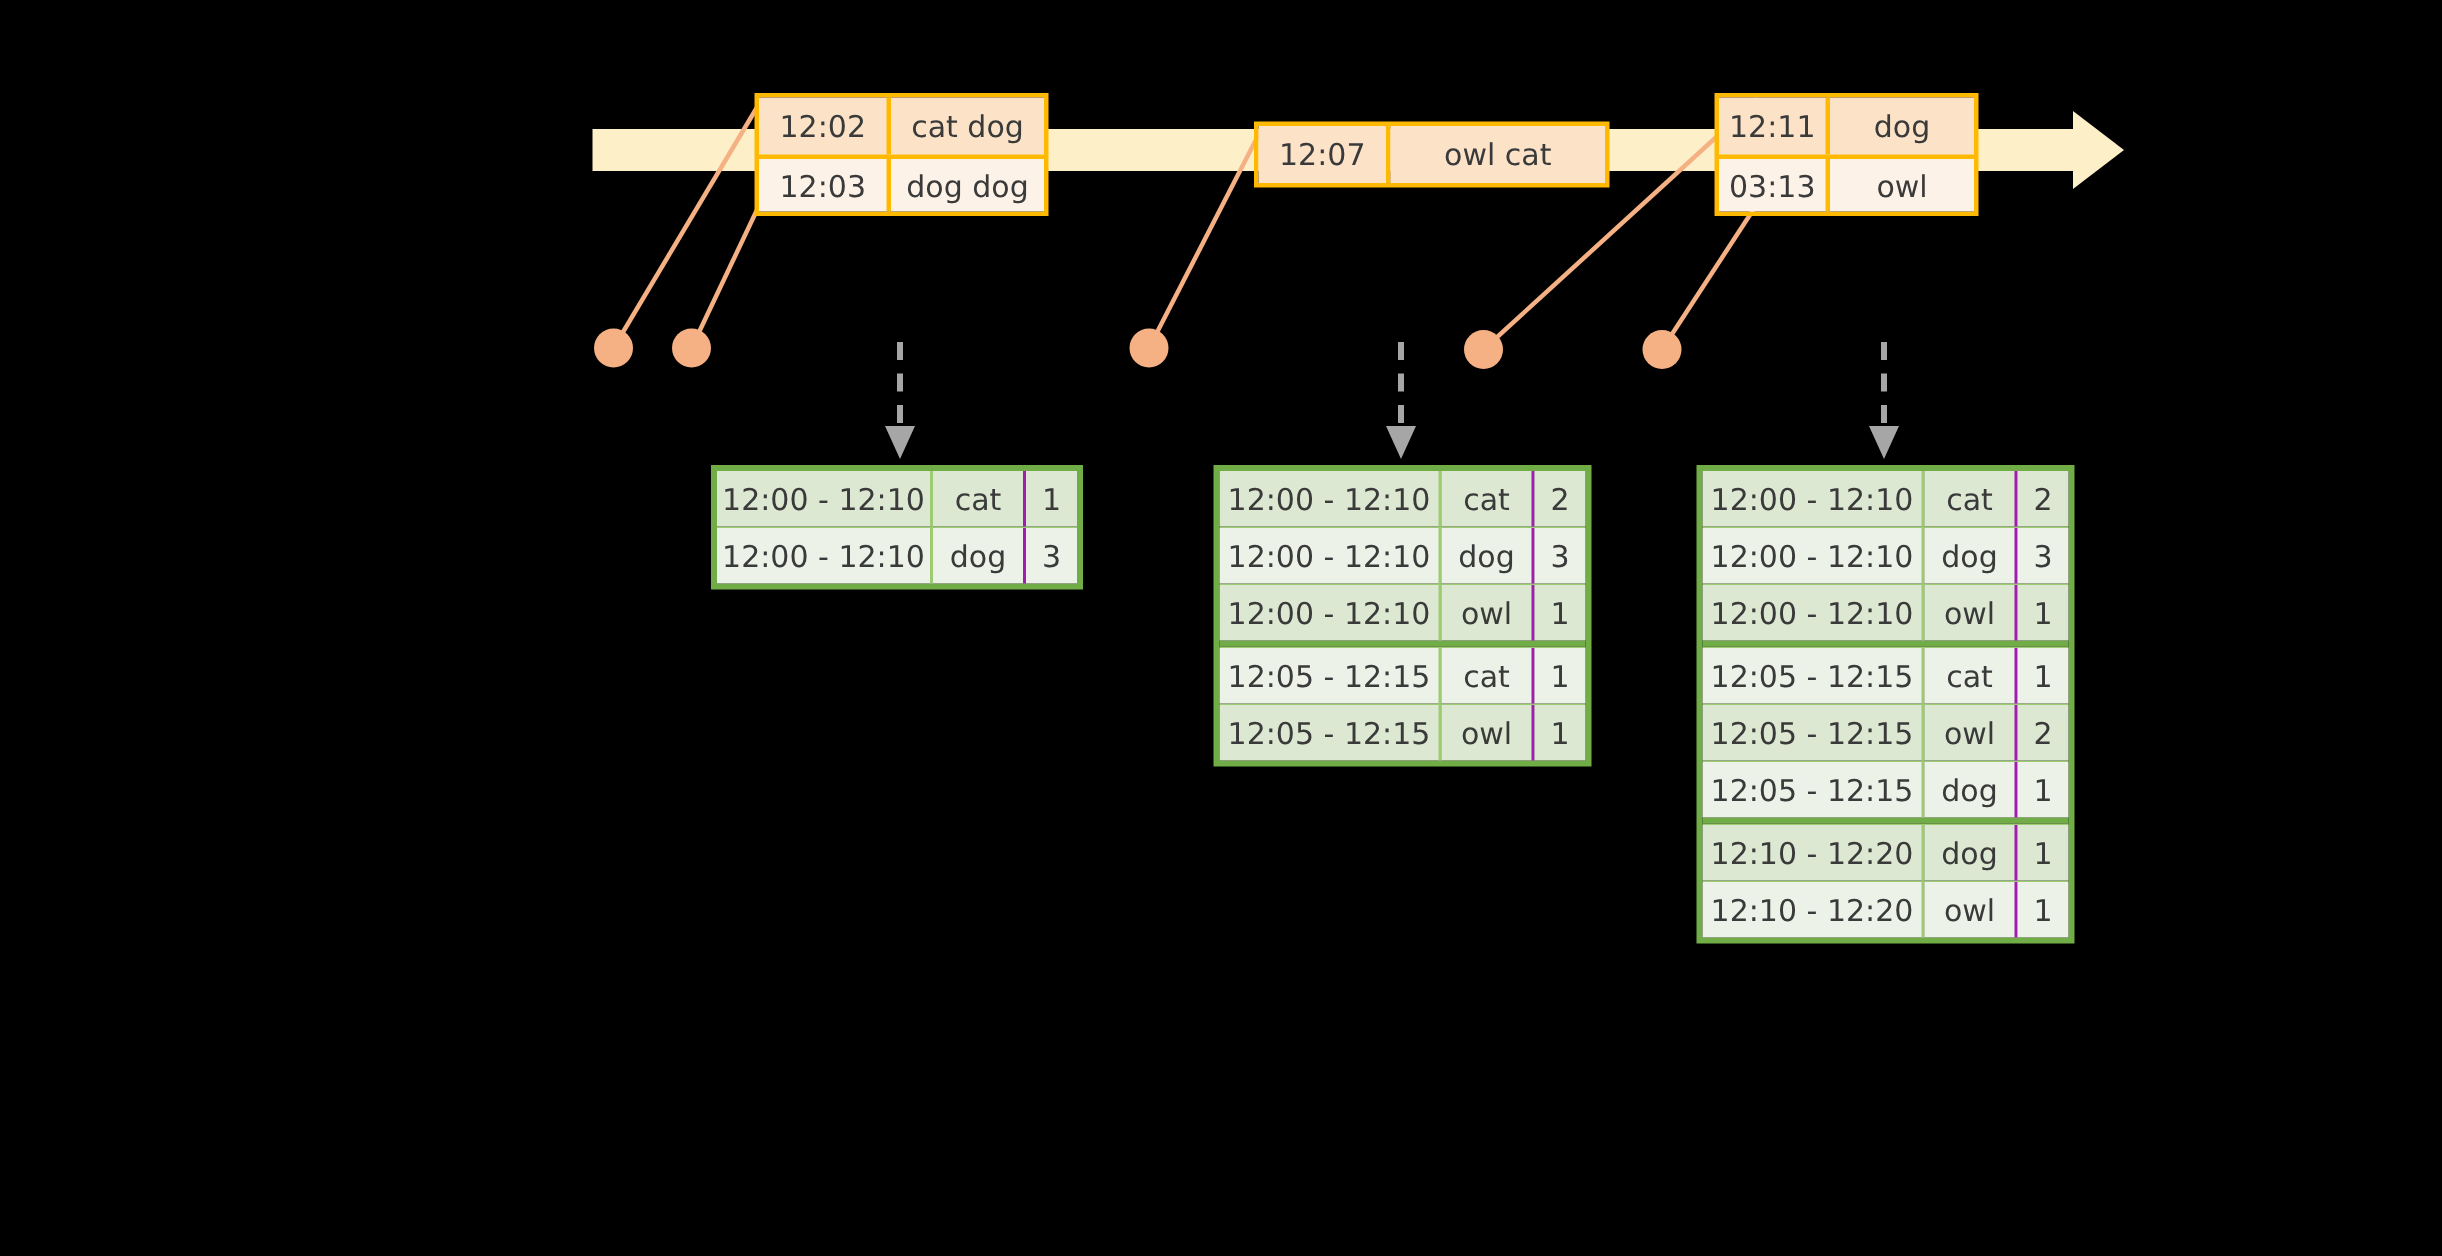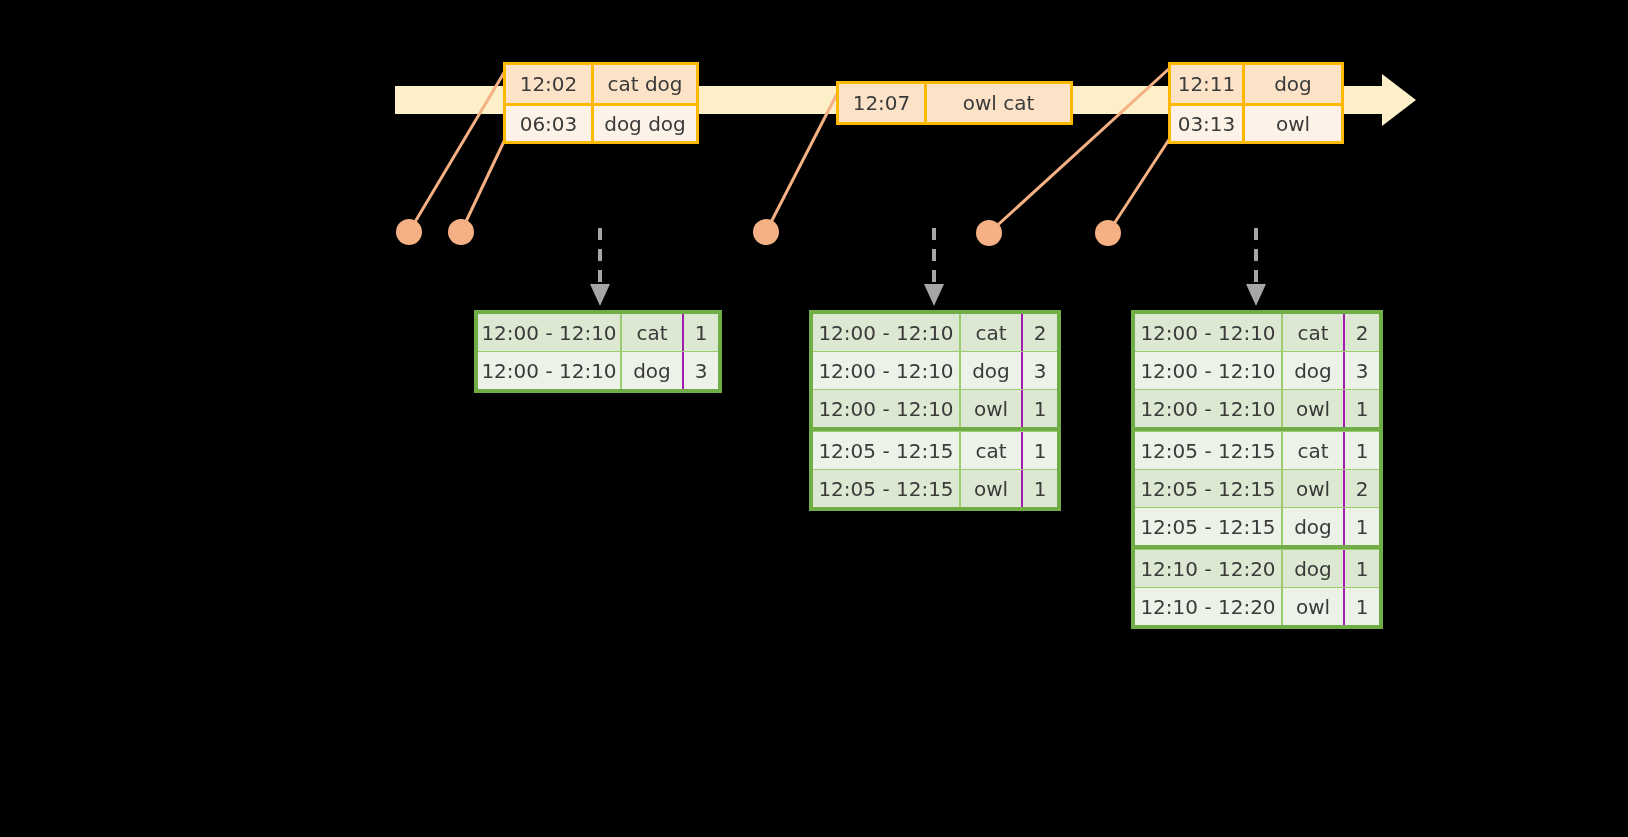--- a/index.html
+++ b/index.html
@@ -43,21 +43,21 @@
   }
   .evt-cell.time{width:88px;border-right:3px solid #FFB900;}
   .evt-cell.words{flex:1;}
   .shade-a{background:#FCE3C8;}
   .shade-b{background:#FDF2E7;}
 
   #evt1{left:503px;top:62px;width:196px;}
   #evt1 .evt-cell.words{width:112px;}
   #evt2{left:836px;top:81px;width:237px;}
   #evt2 .evt-cell.words{width:112px;text-align:center;}
-  #evt3{left:1168px;top:62px;width:176px;}
+  #evt3{left:1143px;top:62px;width:176px;}
   #evt3 .evt-cell.time{width:74px;}
   #evt3 .evt-cell.words{width:99px;}
 
   
   .connectors{position:absolute;left:0;top:0;width:1628px;height:837px;pointer-events:none;}
   .dot{
     position:absolute;width:26px;height:26px;border-radius:50%;
     background:#F5B183;
   }
 
@@ -119,21 +119,21 @@
   <div class="dot" style="left:753px;top:219px;"></div>
   <div class="dot" style="left:976px;top:220px;"></div>
   <div class="dot" style="left:1095px;top:220px;"></div>
 
   <div class="evt-box" id="evt1">
     <div class="evt-row">
       <div class="evt-cell time shade-a">12:02</div>
       <div class="evt-cell words shade-a">cat dog</div>
     </div>
     <div class="evt-row">
-      <div class="evt-cell time shade-b">06:03</div>
+      <div class="evt-cell time shade-b">12:03</div>
       <div class="evt-cell words shade-b">dog dog</div>
     </div>
   </div>
 
   <div class="evt-box" id="evt2">
     <div class="evt-row">
       <div class="evt-cell time shade-a">12:07</div>
       <div class="evt-cell words shade-a">owl cat</div>
     </div>
   </div>

